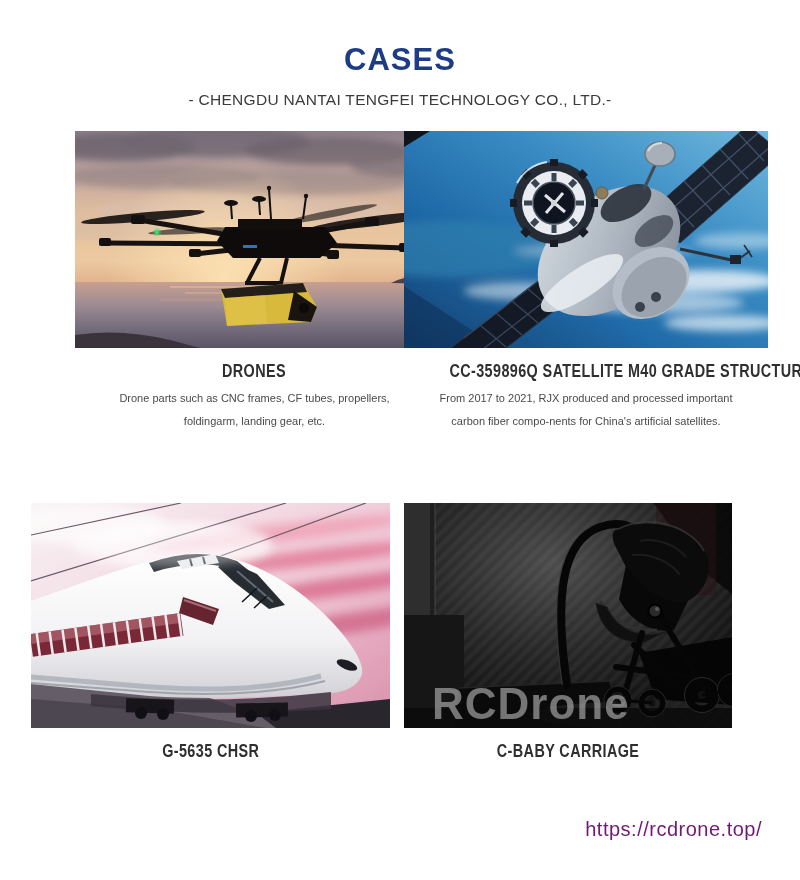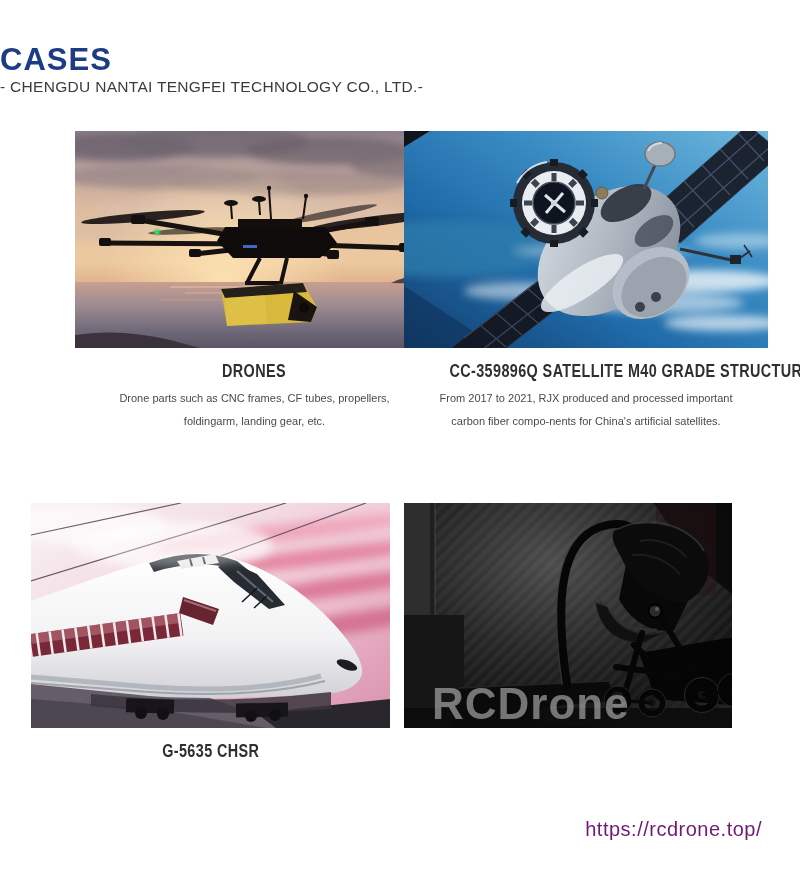--- a/index.html
+++ b/index.html
@@ -1,23 +1,23 @@
 <!DOCTYPE html>
 <html><head>
 <meta charset="utf-8">
 <style>
   * { margin:0; padding:0; box-sizing:border-box; }
   html,body { width:800px; height:880px; }
   body { font-family:"Liberation Sans", sans-serif; background:#ffffff; position:relative; overflow:hidden; }
 
   .page { position:absolute; inset:0; }
 
-  .header { position:absolute; top:42px; left:0; width:800px; text-align:left; }
+  .header { position:absolute; top:42px; left:0; width:800px; text-align:center; }
   .page-title { font-size:31px; font-weight:bold; color:#1d3c85; letter-spacing:1px; }
-  .page-subtitle { font-size:15.5px; color:#3b3b3b; letter-spacing:0.3px; }
+  .page-subtitle { margin-top:13px; font-size:15.5px; color:#3b3b3b; letter-spacing:0.3px; }
 
   .card { position:absolute; text-align:center; }
   .card-1 { left:31px; top:131px; width:359px;margin-left:44px; }
   .card-2 { left:404px; top:131px; width:364px; }
   .card-3 { left:31px; top:503px; width:359px; }
   .card-4 { left:404px; top:503px; width:328px; }
 
   figure.photo { position:relative; width:100%; overflow:hidden; line-height:0; }
   figure.photo svg { display:block; }
 
@@ -412,17 +412,20 @@
               <circle cx="248" cy="200" r="3.5" fill="#111111"></circle>
             <circle cx="298" cy="192" r="4" fill="#111111"></circle>
               <circle cx="330" cy="187" r="4" fill="#111111"></circle>
             <line x1="214" y1="197" x2="248" y2="200" stroke="#060606" stroke-width="3"></line>
             <line x1="298" y1="192" x2="330" y2="187" stroke="#060606" stroke-width="3"></line>
           </g>
         </g>
       </svg>
       <div class="watermark">RCDrone</div>
     </figure>
+    <div class="card-title">
+      <span class="condensed">C-BABY CARRIAGE</span>
+    </div>
   </div>
 
   <div class="site-url">https://rcdrone.top/</div>
 
 </div>
 
 </body></html>

